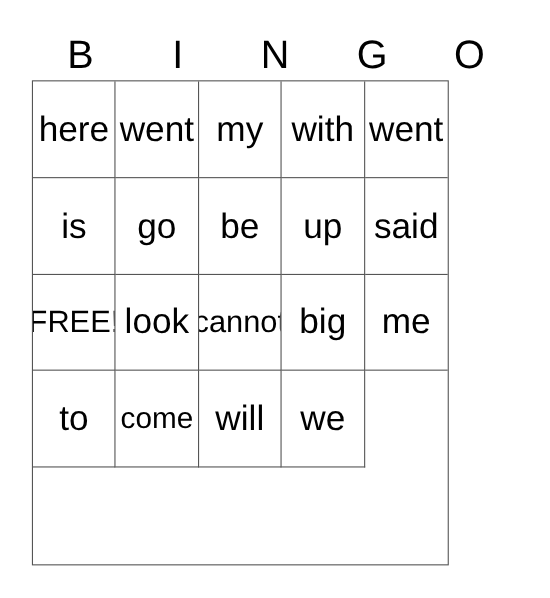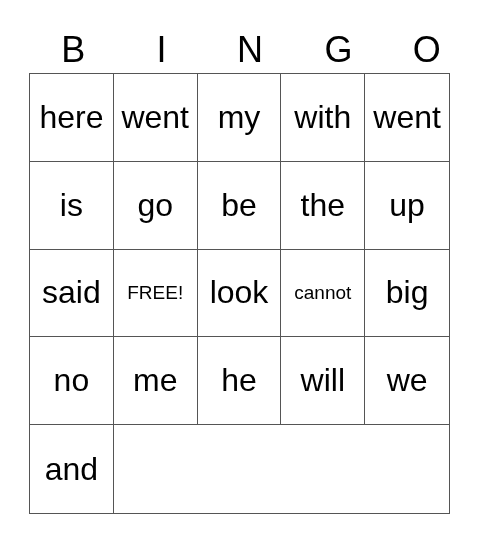--- a/index.html
+++ b/index.html
@@ -1,26 +1,26 @@
 <!DOCTYPE html>
 <html><head>
 <meta charset="utf-8">
 <style>
   html, body { margin:0; padding:0; background:#fff; }
   body { width:500px; height:544px; position:relative; overflow:hidden; font-family:"Liberation Sans", sans-serif; color:#000; }
   .header { position:absolute; left:29px; top:28px; width:442px; height:44px; display:flex; }
   .header span { flex:1; text-align:center; font-size:36px; line-height:44px; }
-  .grid { position:absolute; left:29px; top:73px; width:421px; height:441px; border:1px solid #555; box-sizing:border-box;
+  .grid { position:absolute; left:29px; top:73px; width:379px; height:441px; border:1px solid #555; box-sizing:border-box;
           display:grid; grid-template-columns:repeat(5,1fr); grid-template-rows:repeat(5,1fr); }
   .cell { border-right:1px solid #555; border-bottom:1px solid #555; display:flex; align-items:center; justify-content:center;
           font-size:32px; white-space:nowrap; overflow:hidden; }
   .cell:nth-child(5n) { border-right:none; }
   .cell:nth-child(n+21) { border-bottom:none; }
   .cell.md { font-size:27px; }
-  .cell.sm { font-size:19px; }
+  .cell.sm { font-size:28px; }
 </style>
 </head>
 <body>
 
 <div class="header">
   <span>B</span>
   <span>I</span>
   <span>N</span>
   <span>G</span>
   <span>O</span>
@@ -28,26 +28,24 @@
 
 <div class="grid">
   <div class="cell">here</div>
   <div class="cell">went</div>
   <div class="cell">my</div>
   <div class="cell">with</div>
   <div class="cell">went</div>
   <div class="cell">is</div>
   <div class="cell">go</div>
   <div class="cell">be</div>
-  <div class="cell">the</div>
   <div class="cell">up</div>
   <div class="cell">said</div>
   <div class="cell sm">FREE!</div>
   <div class="cell">look</div>
   <div class="cell sm">cannot</div>
   <div class="cell">big</div>
-  <div class="cell">no</div>
   <div class="cell">me</div>
-  <div class="cell">he</div>
+  <div class="cell">to</div>
+  <div class="cell md">come</div>
   <div class="cell">will</div>
   <div class="cell">we</div>
-  <div class="cell">and</div>
 </div>
 
 </body></html>

